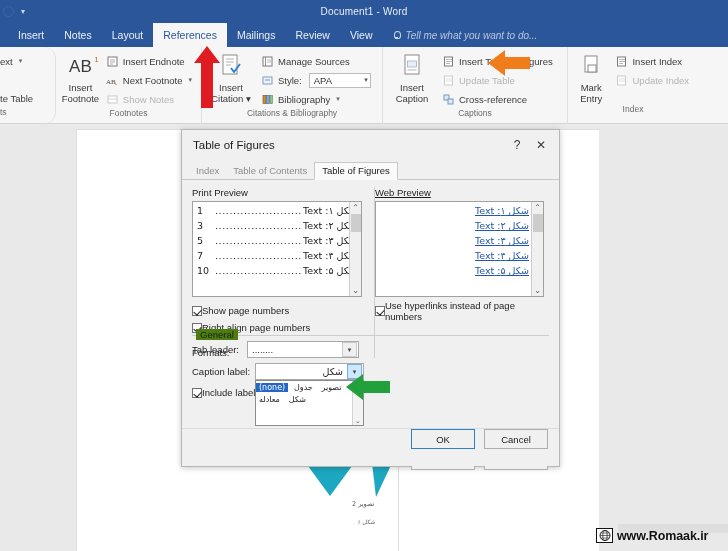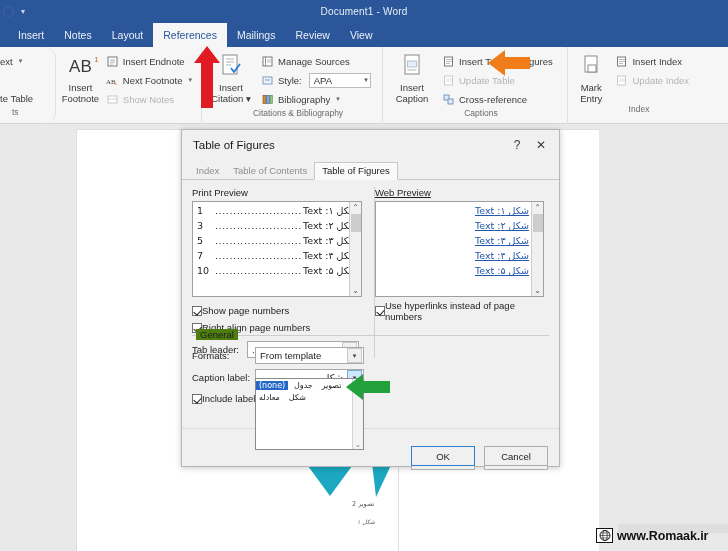--- a/index.html
+++ b/index.html
@@ -68,21 +68,20 @@
   .rb-group {
     position: relative; height: 77px; padding: 3px 5px 0 5px;
     display: flex; flex-direction: column; justify-content: space-between;
     border-right: 1px solid #e0e0e0;
   }
   .rb-group:last-child { border-right: none; }
   .rb-group-body { display: flex; align-items: flex-start; gap: 2px; flex: 1; }
   .rb-group-label {
     text-align: center; font-size: 8.5px; color: #6b6b6b; padding-bottom: 14px;
     position: relative;
-    margin-left: 12px;
   }
   .rb-launcher {
     position: absolute; right: 2px; bottom: 1px; font-size: 8px; color: #8a8a8a;
   }
 
   .rb-big {
     display: flex; flex-direction: column; align-items: center;
     width: 52px; padding-top: 2px; cursor: default;
   }
   .rb-big .bigicon { height: 30px; display: flex; align-items: center; justify-content: center; }
@@ -248,21 +247,21 @@
   .grp {
     position: absolute; left: 10px; top: 155px; width: 357px; height: 100px;
     border-top: 1px solid #cdcdcd;
   }
   .grp-title {
     position: absolute; left: 4px; top: -7px; background: #4d7c0f;
     padding: 0 4px; font-size: 9.5px; color: #1d1d1d;
   }
 
   .ddlist {
-    position: absolute; left: 0; top: 9px; width: 109px; height: 72px;
+    position: absolute; left: 0; top: 17px; width: 109px; height: 46px;
     background: #fff; border: 1px solid #8b8b8b; z-index: 30; overflow: hidden;
   }
   .dd-item {
     height: 11px; line-height: 11px; font-size: 8px; padding: 0 3px;
     text-align: right; direction: rtl; color: #1b1b1b;
     font-family: "DejaVu Sans", sans-serif; white-space: nowrap;
   }
   .dd-item.sel { background: #2567c4; color: #fff; text-align: left; direction: ltr; }
   .dd-sb {
     position: absolute; right: 0; top: 0; width: 11px; height: 100%;
@@ -273,21 +272,21 @@
 
   .btn {
     background: #f0f0f0; border: 1px solid #adadad; font-size: 9.5px; color: #1b1b1b;
     height: 20px; min-width: 64px; display: inline-flex; align-items: center;
     justify-content: center; cursor: default;
   }
   .btn.primary { border: 1.6px solid #2f7fd1; }
   .dlg-footer {
     position: absolute; left: 0; bottom: 0; width: 100%; height: 38px;
     background: #f0f0f0; border-top: 1px solid #dcdcdc;
-    display: flex; align-items: flex-end; justify-content: flex-end; gap: 9px; padding-right: 11px;
+    display: flex; align-items: flex-start; justify-content: flex-end; gap: 9px; padding-right: 11px;
   }
   .opts-row {
     position: absolute; right: 11px; top: 270px; display: flex; gap: 9px;
   }
 
   
   .arrow-red {
     position: absolute; left: 194px; top: 46px; width: 26px; height: 62px; z-index: 40;
   }
   .arrow-orange {
@@ -324,20 +323,24 @@
 
   <div class="tabstrip">
     <div class="tabs">
       <div class="tab">Insert</div>
       <div class="tab">Notes</div>
       <div class="tab">Layout</div>
       <div class="tab active">References</div>
       <div class="tab">Mailings</div>
       <div class="tab">Review</div>
       <div class="tab">View</div>
+      <div class="tellme">
+        <span class="bulb"></span>
+        <span>Tell me what you want to do...</span>
+      </div>
     </div>
   </div>
 
   <div class="ribbon">
     <div class="rb-groups">
 
       <div class="rb-group rb-cut" style="width:56px">
         <div class="rb-group-body">
           <div class="rb-col">
             <div class="rb-item">
@@ -386,20 +389,24 @@
             <div class="rb-item disabled">
               <span class="rb-icon">
                 <svg width="11" height="11" viewBox="0 0 11 11">
                     <rect x="1" y="2" width="9" height="7" fill="#fff" stroke="#c8c8c8" stroke-width="1"></rect>
                     <path d="M1 5h9" stroke="#c8c8c8" stroke-width=".8"></path>
                   </svg>
               </span>
               <span>Show Notes</span>
             </div>
           </div>
+        </div>
+        <div class="rb-group-label">
+          <span>Footnotes</span>
+          <span class="rb-launcher">⌐</span>
         </div>
       </div>
 
       <div class="rb-group" style="width:181px">
         <div class="rb-group-body">
           <div class="rb-big" style="width:48px">
             <div class="bigicon">
               <svg width="22" height="26" viewBox="0 0 22 26">
                   <rect x="3" y="1" width="14" height="19" fill="#fff" stroke="#8a8a8a" stroke-width="1"></rect>
                   <path d="M6 5h8M6 8h8M6 11h5" stroke="#a8a8a8" stroke-width=".9"></path>
@@ -648,24 +655,20 @@
             <span>Use hyperlinks instead of page numbers</span>
           </div>
         </div>
       </div>
 
       <div class="grp">
         <div class="grp-title">General</div>
 
         <div class="row" style="margin-top:11px">
           <span class="row-label" style="width:63px">Formats:</span>
-          <span class="combo" style="width:109px">
-            <span class="cval">From template</span>
-            <span class="cbtn">▾</span>
-          </span>
         </div>
 
         <div class="row" style="margin-top:5px; position:relative;">
           <span class="row-label" style="width:63px">Caption label:</span>
           <span style="position:relative;">
             <span class="combo rtl focused" style="width:109px">
               <span class="cval">شکل</span>
               <span class="cbtn">▾</span>
             </span>
             

